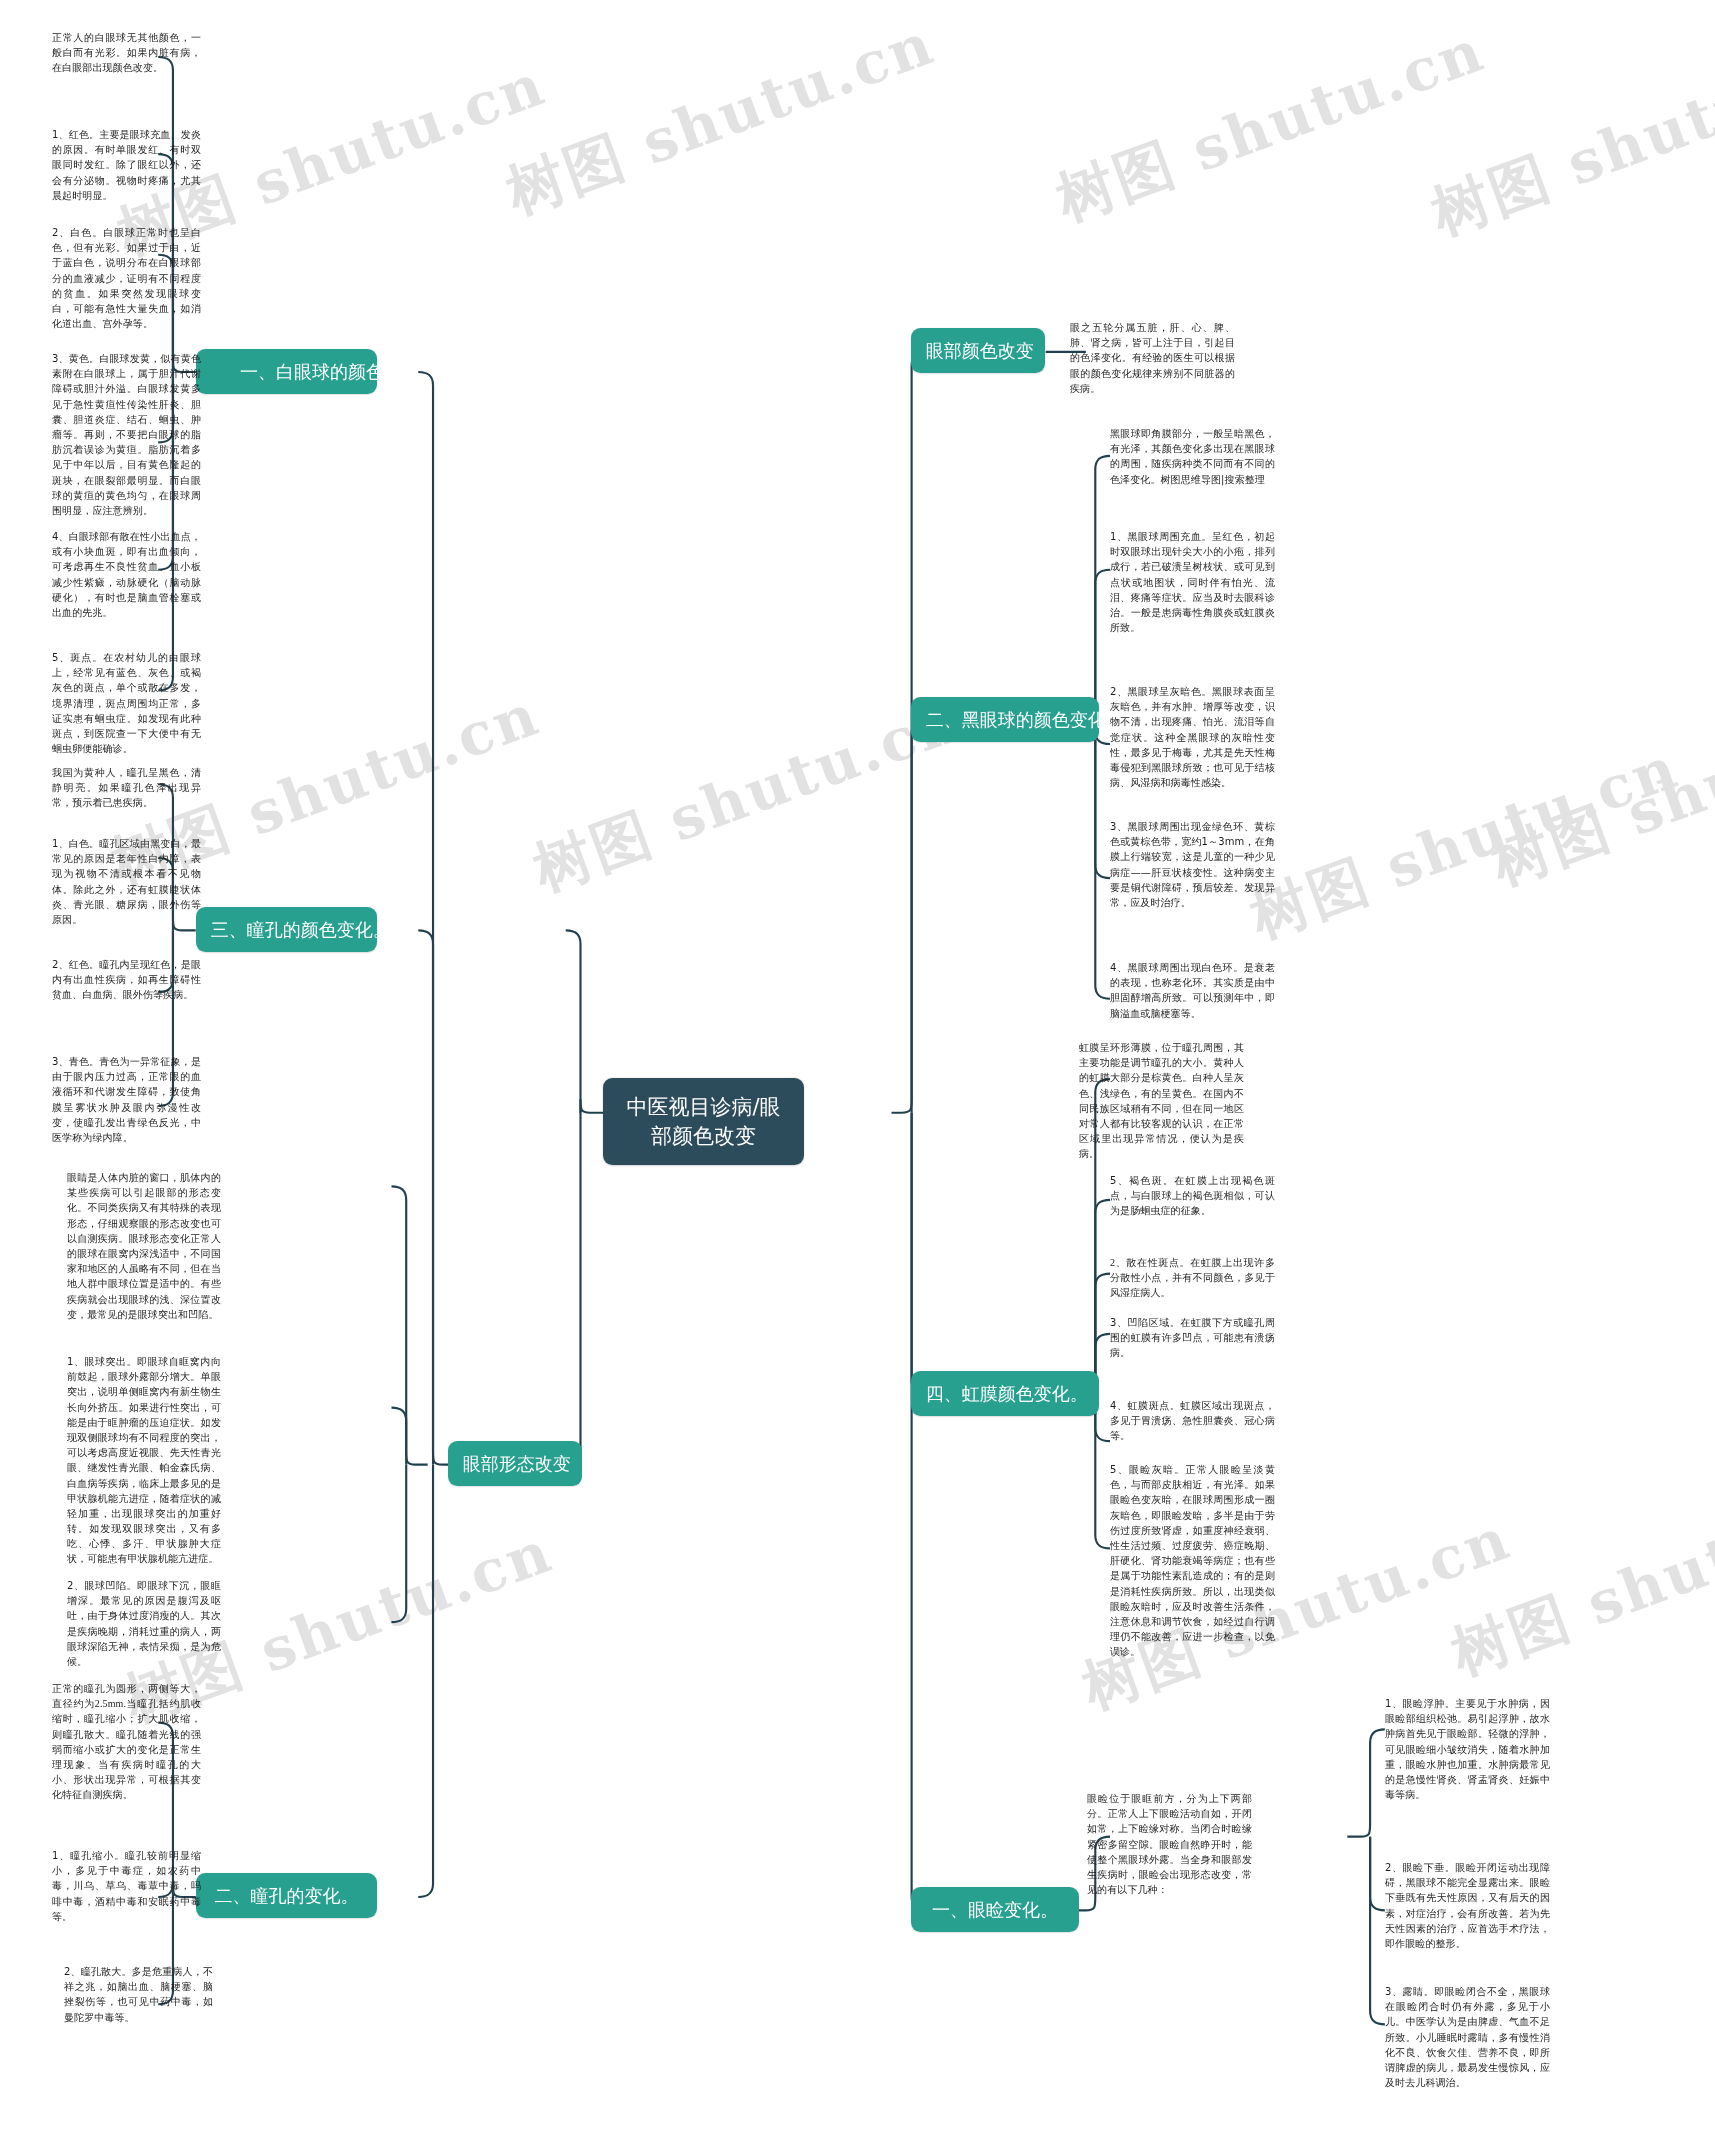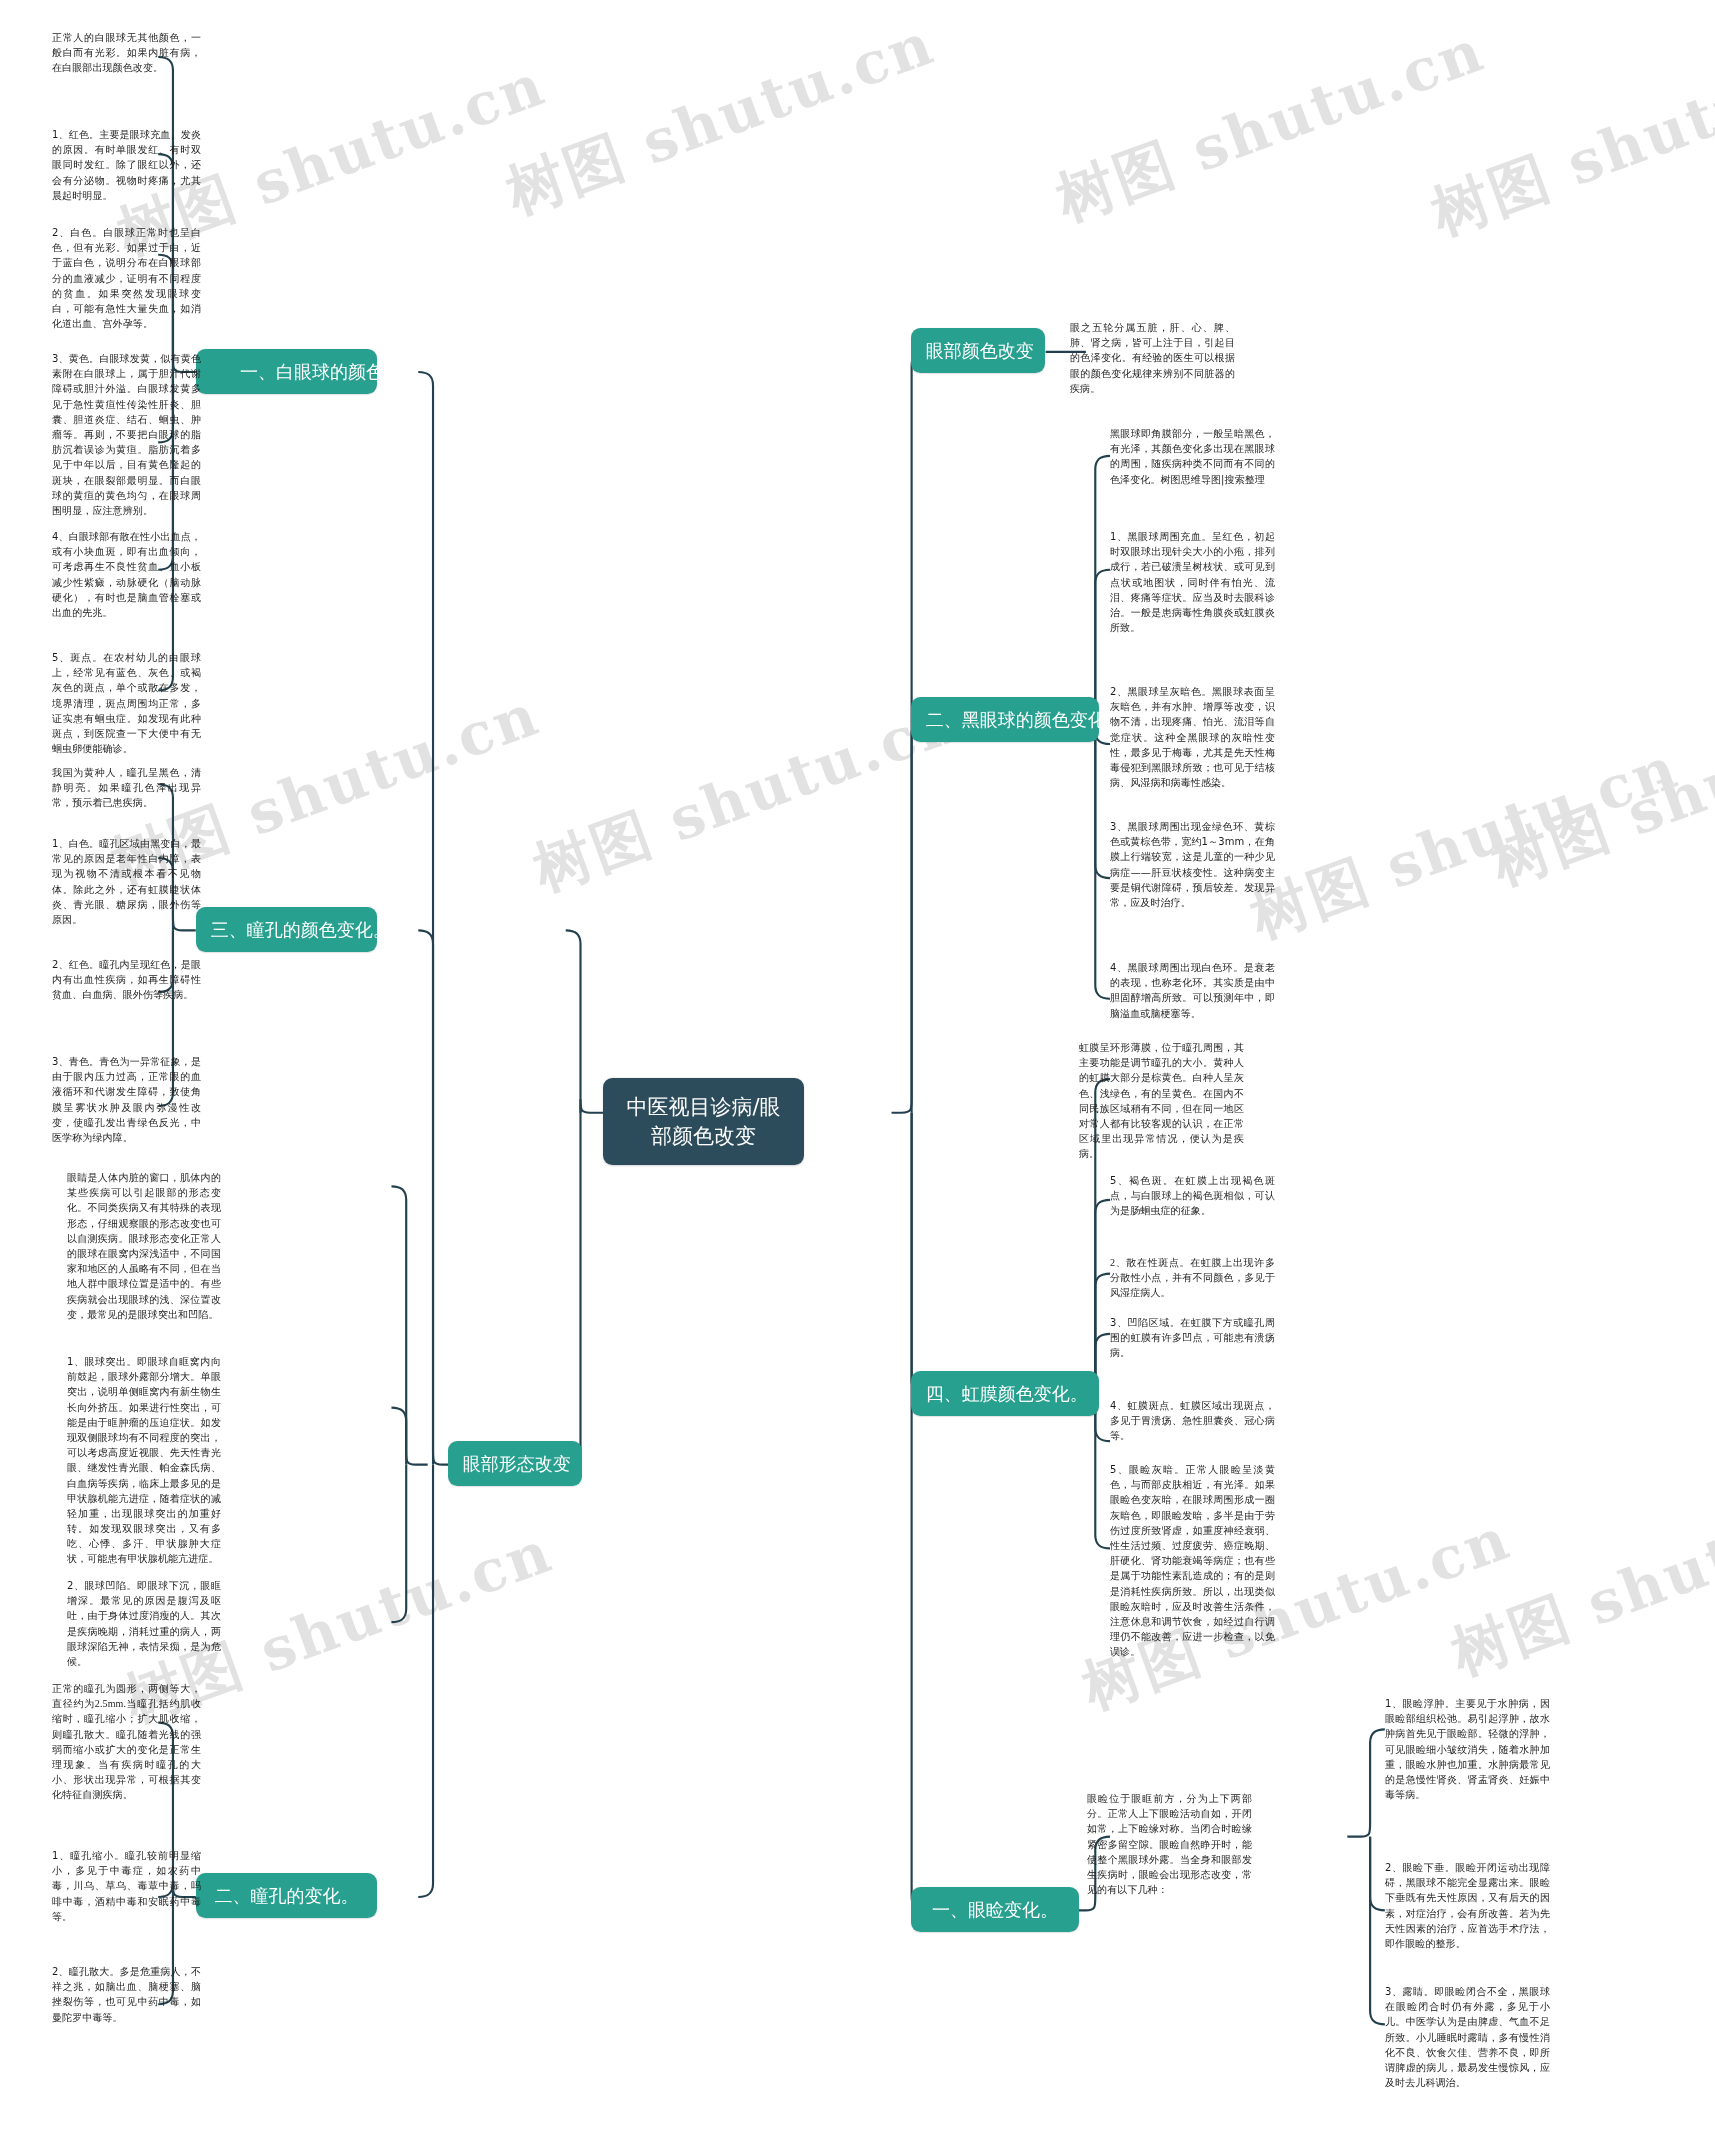--- a/index.html
+++ b/index.html
@@ -189,21 +189,21 @@
   <div class="node leaf" style="left:52px; top:836px; width:149px;">1、白色。瞳孔区域由黑变白，最常见的原因是老年性白内障，表现为视物不清或根本看不见物体。除此之外，还有虹膜睫状体炎、青光眼、糖尿病，眼外伤等原因。</div>
   <div class="node leaf" style="left:52px; top:957px; width:149px;">2、红色。瞳孔内呈现红色，是眼内有出血性疾病，如再生障碍性贫血、白血病、眼外伤等疾病。</div>
   <div class="node leaf" style="left:52px; top:1054px; width:149px;">3、青色。青色为一异常征象，是由于眼内压力过高，正常眼的血液循环和代谢发生障碍，致使角膜呈雾状水肿及眼内弥漫性改变，使瞳孔发出青绿色反光，中医学称为绿内障。</div>
 
   <div class="node leaf" style="left:67px; top:1170px; width:154px;">眼睛是人体内脏的窗口，肌体内的某些疾病可以引起眼部的形态变化。不同类疾病又有其特殊的表现形态，仔细观察眼的形态改变也可以自测疾病。眼球形态变化正常人的眼球在眼窝内深浅适中，不同国家和地区的人虽略有不同，但在当地人群中眼球位置是适中的。有些疾病就会出现眼球的浅、深位置改变，最常见的是眼球突出和凹陷。</div>
   <div class="node leaf" style="left:67px; top:1354px; width:154px;">1、眼球突出。即眼球自眶窝内向前鼓起，眼球外露部分增大。单眼突出，说明单侧眶窝内有新生物生长向外挤压。如果进行性突出，可能是由于眶肿瘤的压迫症状。如发现双侧眼球均有不同程度的突出，可以考虑高度近视眼、先天性青光眼、继发性青光眼、帕金森氏病、白血病等疾病，临床上最多见的是甲状腺机能亢进症，随着症状的减轻加重，出现眼球突出的加重好转。如发现双眼球突出，又有多吃、心悸、多汗、甲状腺肿大症状，可能患有甲状腺机能亢进症。</div>
   <div class="node leaf" style="left:67px; top:1578px; width:154px;">2、眼球凹陷。即眼球下沉，眼眶增深。最常见的原因是腹泻及呕吐，由于身体过度消瘦的人。其次是疾病晚期，消耗过重的病人，两眼球深陷无神，表情呆痴，是为危候。</div>
 
   <div class="node leaf" style="left:52px; top:1681px; width:149px;font-family:Liberation Serif, serif;">正常的瞳孔为圆形，两侧等大，直径约为2.5mm.当瞳孔括约肌收缩时，瞳孔缩小；扩大肌收缩，则瞳孔散大。瞳孔随着光线的强弱而缩小或扩大的变化是正常生理现象。当有疾病时瞳孔的大小、形状出现异常，可根据其变化特征自测疾病。</div>
   <div class="node leaf" style="left:52px; top:1848px; width:149px;">1、瞳孔缩小。瞳孔较前明显缩小，多见于中毒症，如农药中毒，川乌、草乌、毒蕈中毒，吗啡中毒，酒精中毒和安眠药中毒等。</div>
-  <div class="node leaf" style="left:52px; top:1964px; width:149px;">2、瞳孔散大。多是危重病人，不祥之兆，如脑出血、脑梗塞、脑挫裂伤等，也可见中药中毒，如曼陀罗中毒等。</div>
+  <div class="node leaf" style="left:64px; top:1964px; width:149px;">2、瞳孔散大。多是危重病人，不祥之兆，如脑出血、脑梗塞、脑挫裂伤等，也可见中药中毒，如曼陀罗中毒等。</div>
 
   <div class="node leaf" style="left:1070px; top:320px; width:165px;">眼之五轮分属五脏，肝、心、脾、肺、肾之病，皆可上注于目，引起目的色泽变化。有经验的医生可以根据眼的颜色变化规律来辨别不同脏器的疾病。</div>
 
   <div class="node leaf" style="left:1110px; top:426px; width:165px;">黑眼球即角膜部分，一般呈暗黑色，有光泽，其颜色变化多出现在黑眼球的周围，随疾病种类不同而有不同的色泽变化。树图思维导图|搜索整理</div>
   <div class="node leaf" style="left:1110px; top:529px; width:165px;">1、黑眼球周围充血。呈红色，初起时双眼球出现针尖大小的小疱，排列成行，若已破溃呈树枝状、或可见到点状或地图状，同时伴有怕光、流泪、疼痛等症状。应当及时去眼科诊治。一般是患病毒性角膜炎或虹膜炎所致。</div>
   <div class="node leaf" style="left:1110px; top:684px; width:165px;">2、黑眼球呈灰暗色。黑眼球表面呈灰暗色，并有水肿、增厚等改变，识物不清，出现疼痛、怕光、流泪等自觉症状。这种全黑眼球的灰暗性变性，最多见于梅毒，尤其是先天性梅毒侵犯到黑眼球所致；也可见于结核病、风湿病和病毒性感染。</div>
   <div class="node leaf" style="left:1110px; top:819px; width:165px;">3、黑眼球周围出现金绿色环、黄棕色或黄棕色带，宽约1～3mm，在角膜上行端较宽，这是儿童的一种少见病症——肝豆状核变性。这种病变主要是铜代谢障碍，预后较差。发现异常，应及时治疗。</div>
   <div class="node leaf" style="left:1110px; top:960px; width:165px;">4、黑眼球周围出现白色环。是衰老的表现，也称老化环。其实质是由中胆固醇增高所致。可以预测年中，即脑溢血或脑梗塞等。</div>
 
   <div class="node leaf" style="left:1079px; top:1040px; width:165px;">虹膜呈环形薄膜，位于瞳孔周围，其主要功能是调节瞳孔的大小。黄种人的虹膜大部分是棕黄色。白种人呈灰色、浅绿色，有的呈黄色。在国内不同民族区域稍有不同，但在同一地区对常人都有比较客观的认识，在正常区域里出现异常情况，便认为是疾病。</div>

